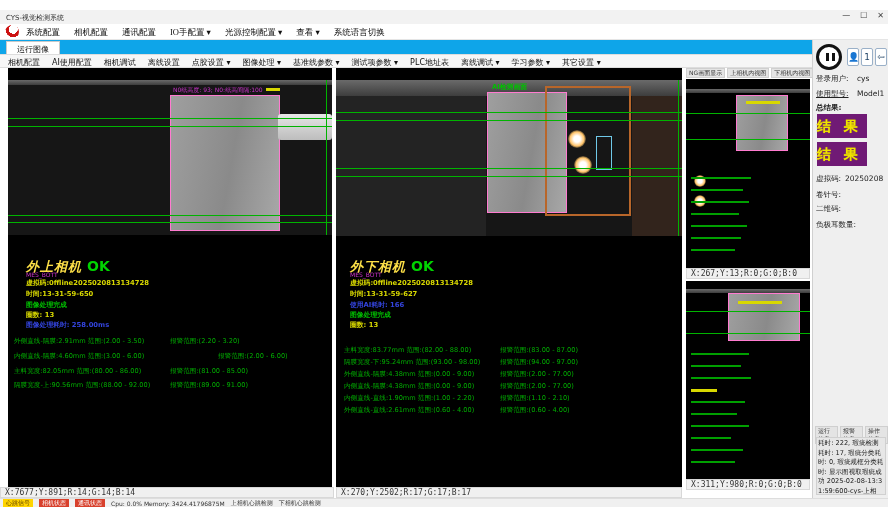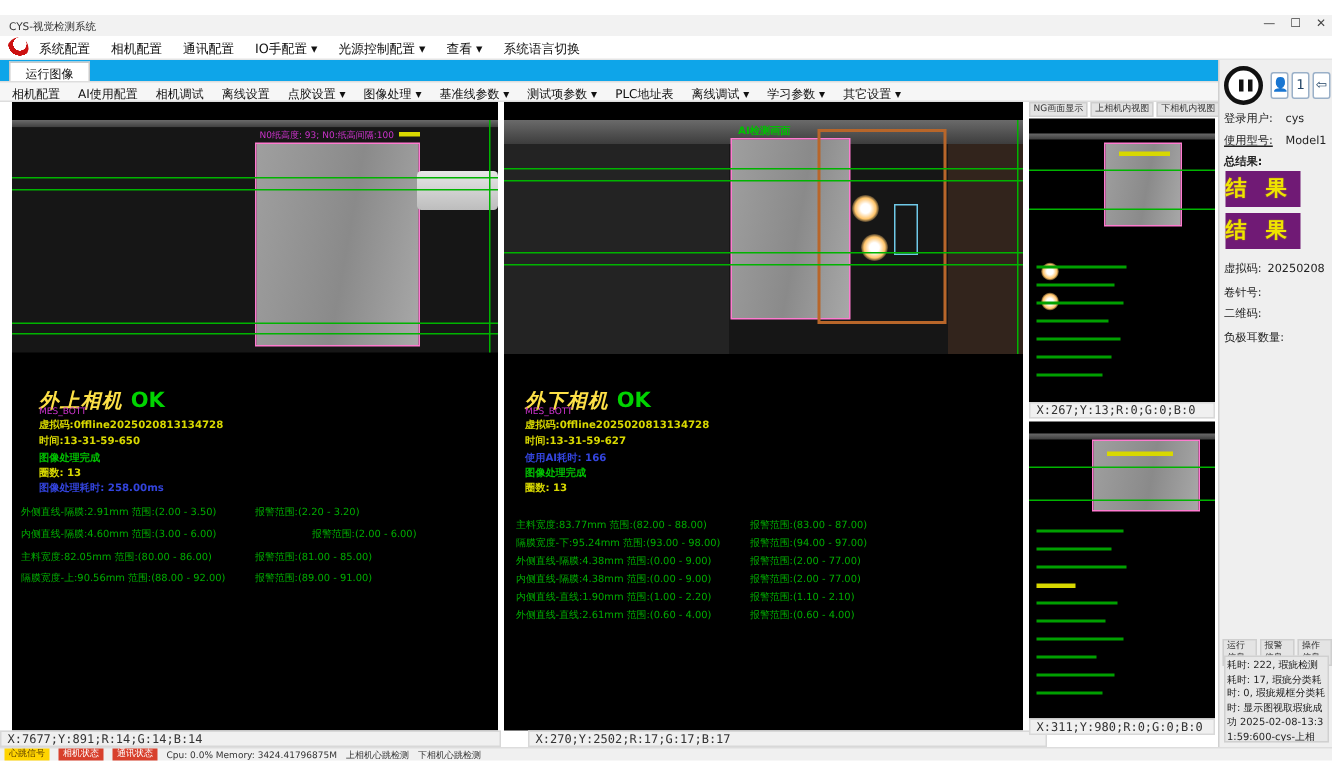--- a/index.html
+++ b/index.html
@@ -8,21 +8,21 @@
   .abs { position:absolute; }
 
   
   .titlebar { left:0; top:10px; width:888px; height:14px; background:#f2f2f2; font-size:7px; color:#333; }
   .title-text { left:6px; top:3px; }
   .win-controls { right:4px; top:1px; display:flex; gap:10px; font-size:8px; color:#444; }
   .win-controls span { cursor:default; }
   .menubar { left:0; top:24px; width:888px; height:16px; background:#fff; border-bottom:1px solid #e5e5e5; }
   .logo { left:5px; top:1px; width:14px; height:14px; border-radius:50%;
           background:radial-gradient(circle at 65% 35%, #fff 0 34%, #cc1111 35% 60%, #fff 61%); transform:rotate(-20deg); }
-  .menu-items { left:26px; top:3px; display:flex; gap:14px; font-size:8.5px; color:#111; }
+  .menu-items { left:26px; top:3px; display:flex; gap:14px; font-size:8.5px; color:#111;font-family:Liberation Serif, serif; }
   .tabrow { left:0; top:40px; width:888px; height:14px; background:#0ea5e9; }
   .run-tab { left:6px; top:1px; height:13px; padding:2px 10px 0; background:#fff; border:1px solid #c9c9c9; border-bottom:none; font-size:8px; color:#111; }
   .toolbar { left:0; top:54px; width:888px; height:14px; background:#f6f6f6; border-top:1px solid #ddd; border-bottom:1px solid #ddd; }
   .toolbar-items { left:8px; top:2px; display:flex; gap:12px; font-size:8px; color:#111; }
 
   
   .panel { background:#000; }
   .strip { background:#f0f0f0; border:1px solid #d8d8d8; font-size:8px; color:#333; padding-left:4px; line-height:10px; font-family:"DejaVu Sans Mono", monospace; }
 
   .band { background:linear-gradient(#6a6a6a,#3d3d3d); }
@@ -130,21 +130,21 @@
     <div class="abs t-magenta" style="left:18px;top:203px;">MES_BOTT</div>
     <div class="abs t-yellow" style="left:18px;top:210px;">虚拟码:0ffline2025020813134728</div>
     <div class="abs t-yellow" style="left:18px;top:221px;">时间:13-31-59-650</div>
     <div class="abs t-green" style="left:18px;top:232px;">图像处理完成</div>
     <div class="abs t-yellow" style="left:18px;top:242px;">圈数: 13</div>
     <div class="abs t-blue" style="left:18px;top:252px;">图像处理耗时: 258.00ms</div>
 
     <div class="abs meas" style="left:6px;top:269px;text-align:right;">外侧直线-隔膜:2.91mm 范围:(2.00 - 3.50)</div>
     <div class="abs meas" style="left:162px;top:269px;">报警范围:(2.20 - 3.20)</div>
     <div class="abs meas" style="left:6px;top:284px;">内侧直线-隔膜:4.60mm 范围:(3.00 - 6.00)</div>
-    <div class="abs meas" style="left:152px;top:284px;padding-left:48px;">报警范围:(2.00 - 6.00)</div>
+    <div class="abs meas" style="left:162px;top:284px;padding-left:48px;">报警范围:(2.00 - 6.00)</div>
     <div class="abs meas" style="left:6px;top:299px;">主料宽度:82.05mm 范围:(80.00 - 86.00)</div>
     <div class="abs meas" style="left:162px;top:299px;">报警范围:(81.00 - 85.00)</div>
     <div class="abs meas" style="left:6px;top:313px;">隔膜宽度-上:90.56mm 范围:(88.00 - 92.00)</div>
     <div class="abs meas" style="left:162px;top:313px;">报警范围:(89.00 - 91.00)</div>
   </div>
   <div class="abs strip" style="left:0;top:487px;width:334px;height:11px;">X:7677;Y:891;R:14;G:14;B:14</div>
 
   <div class="abs panel" style="left:336px;top:68px;width:346px;height:419px;">
     <div class="abs band" style="left:0;top:12px;width:346px;height:16px;"></div>
     <div class="abs photo-dark" style="left:0;top:28px;width:346px;height:140px;"></div>
@@ -179,21 +179,21 @@
     <div class="abs meas" style="left:164px;top:290px;">报警范围:(94.00 - 97.00)</div>
     <div class="abs meas" style="left:8px;top:302px;">外侧直线-隔膜:4.38mm 范围:(0.00 - 9.00)</div>
     <div class="abs meas" style="left:164px;top:302px;">报警范围:(2.00 - 77.00)</div>
     <div class="abs meas" style="left:8px;top:314px;">内侧直线-隔膜:4.38mm 范围:(0.00 - 9.00)</div>
     <div class="abs meas" style="left:164px;top:314px;">报警范围:(2.00 - 77.00)</div>
     <div class="abs meas" style="left:8px;top:326px;">内侧直线-直线:1.90mm 范围:(1.00 - 2.20)</div>
     <div class="abs meas" style="left:164px;top:326px;">报警范围:(1.10 - 2.10)</div>
     <div class="abs meas" style="left:8px;top:338px;">外侧直线-直线:2.61mm 范围:(0.60 - 4.00)</div>
     <div class="abs meas" style="left:164px;top:338px;">报警范围:(0.60 - 4.00)</div>
   </div>
-  <div class="abs strip" style="left:352px;top:487px;width:346px;height:11px;">X:270;Y:2502;R:17;G:17;B:17</div>
+  <div class="abs strip" style="left:336px;top:487px;width:346px;height:11px;">X:270;Y:2502;R:17;G:17;B:17</div>
 
   <div class="abs mini-tabs" style="left:686px;top:68px;">
     <div class="mini-tab">NG画面显示</div>
     <div class="mini-tab">上相机内视图</div>
     <div class="mini-tab">下相机内视图</div>
   </div>
 
   <div class="abs panel" style="left:686px;top:79px;width:124px;height:189px;">
     <div class="abs band" style="left:0;top:10px;width:124px;height:4px;"></div>
     <div class="abs block" style="left:50px;top:16px;width:52px;height:56px;"></div>

